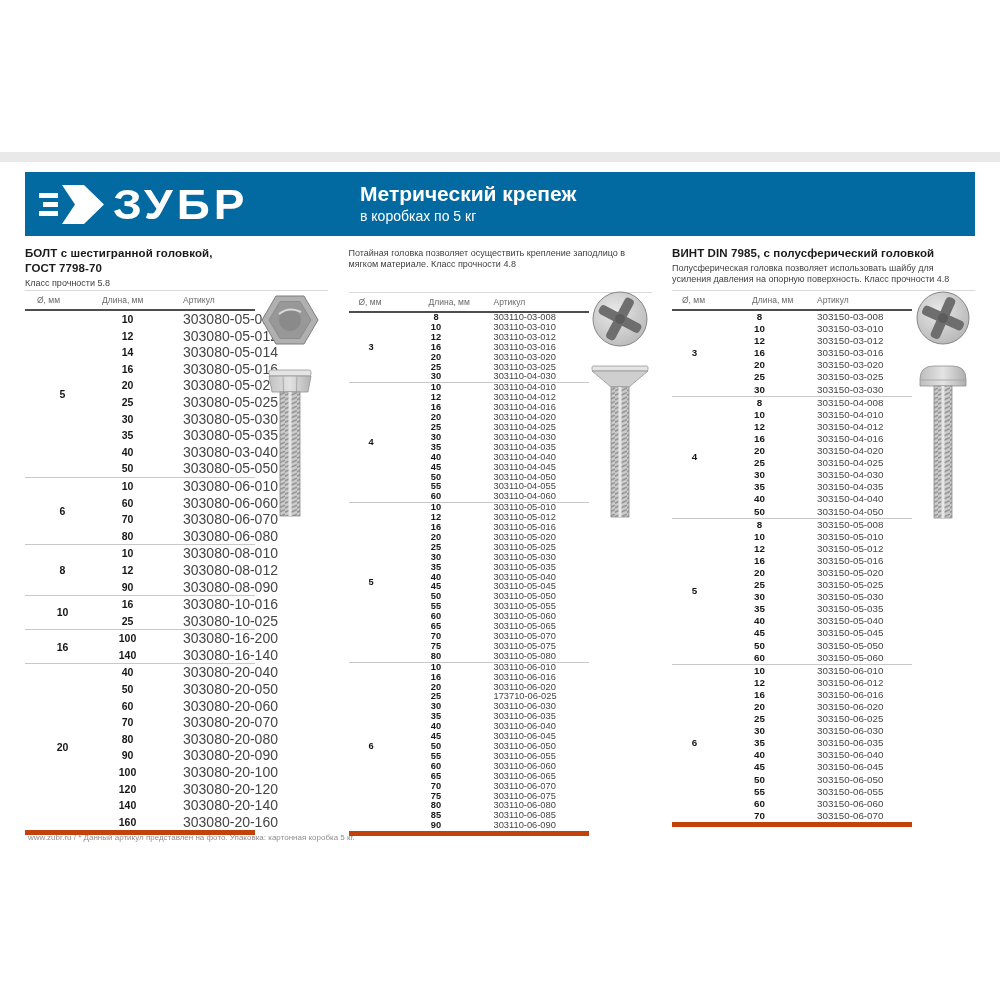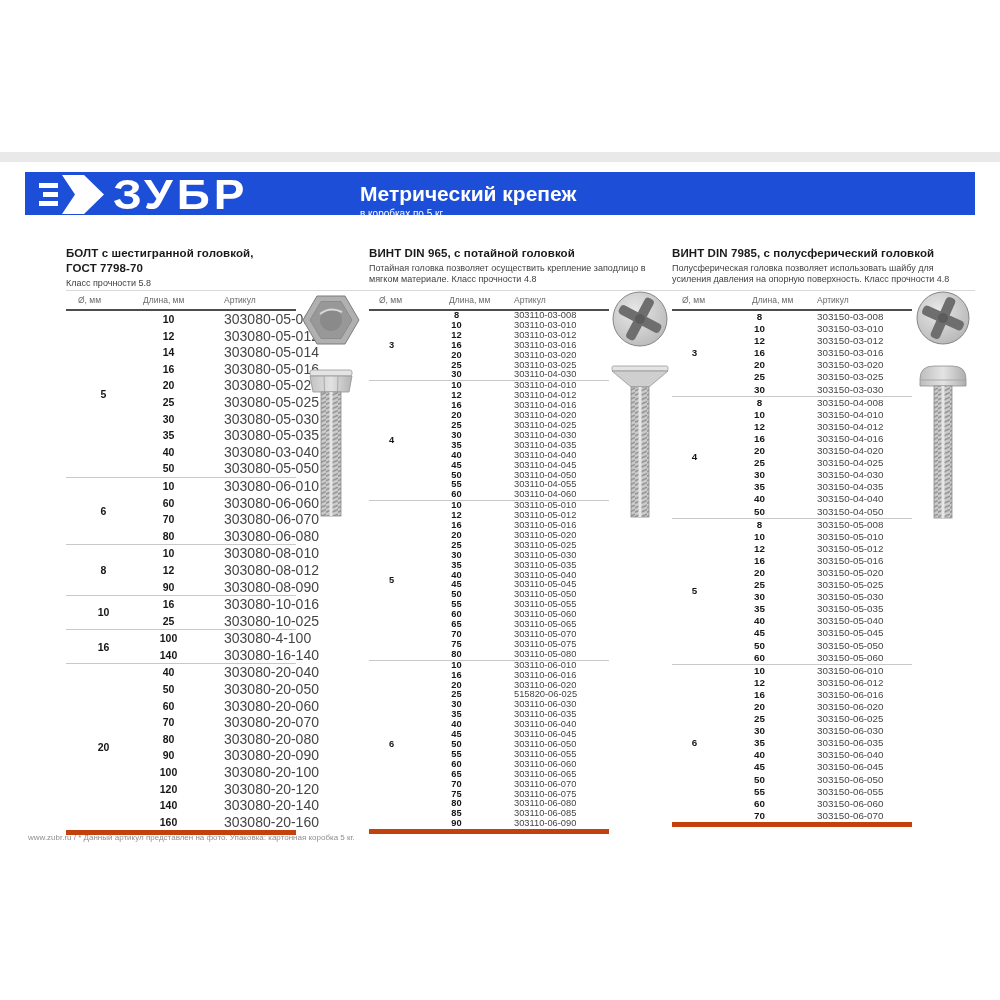--- a/index.html
+++ b/index.html
@@ -5,32 +5,32 @@
   html,body { margin:0; padding:0; }
   body {
     width:1000px; height:1000px; background:#ffffff; position:relative;
     font-family:"Liberation Sans", sans-serif; overflow:hidden;
     -webkit-font-smoothing:antialiased;
   }
   .top-strip { position:absolute; top:152px; left:0; width:1000px; height:10px; background:#e9e9e9; }
 
   
   .banner {
-    position:absolute; top:172px; left:25px; width:950px; height:43px;
-    background:#1d4ed8; display:flex; align-items:center; color:#fff;
+    position:absolute; top:172px; left:25px; width:950px; height:64px;
+    background:#0369a1; display:flex; align-items:center; color:#fff;
   }
   .logo { display:flex; align-items:center; margin-left:14px; }
   .logo svg { display:block; }
   .logo-text { font-size:46px; font-weight:bold; letter-spacing:4px; line-height:1; margin-left:8px; transform:scaleY(0.92); }
   .banner-titles { position:absolute; left:335px; top:9px; }
   .banner-title { font-size:21px; font-weight:bold; line-height:1.2; }
-  .banner-sub { font-size:10px; margin-top:2px; }
+  .banner-sub { font-size:14px; margin-top:2px; }
 
   
-  .content { position:absolute; top:246px; left:25px; width:950px; display:flex; justify-content:flex-end; }
+  .content { position:absolute; top:246px; left:25px; width:950px; display:flex; justify-content:space-between; }
   .col { width:303px; position:relative; }
   .col-head { min-height:44px; }
   .col-head h2 { margin:0; font-size:11.5px; line-height:1.3; color:#1a1a1a; white-space:pre-line; letter-spacing:0.1px; }
   .col-head p  { margin:2px 0 12px; font-size:9px; line-height:1.25; color:#3e3e3e; }
   .rule { border-top:1px solid #d9d9d9; height:0; }
 
   table { border-collapse:collapse; table-layout:fixed; margin-top:1px; border-bottom:5px solid #c2410c; }
   .t1 { width:230px; } .t2, .t3 { width:240px; }
   th { font-weight:normal; font-size:8.5px; color:#6a6a6a; text-align:left; padding:3px 0 4px 0; border-bottom:2px solid #4d4d4d; }
   .t1 .th-dia { padding-left:12px; } .t1 .th-len { padding-left:2px; }  .t1 .th-art { padding-left:28px; }
@@ -187,21 +187,21 @@
           </tr>
           <tr>
             <td class="td-len">25</td>
             <td class="td-art">303080-10-025</td>
           </tr>
         </tbody>
         <tbody>
           <tr>
             <td class="td-dia" rowspan="2">16</td>
             <td class="td-len">100</td>
-            <td class="td-art">303080-4-100</td>
+            <td class="td-art">303080-16-200</td>
           </tr>
           <tr>
             <td class="td-len">140</td>
             <td class="td-art">303080-16-140</td>
           </tr>
         </tbody>
         <tbody>
           <tr>
             <td class="td-dia" rowspan="10">20</td>
             <td class="td-len">40</td>
@@ -267,21 +267,20 @@
         <line x1="34" y1="88" x2="34.5" y2="104" stroke="#a8a8a8" stroke-width="1"></line>
         <line x1="48" y1="88" x2="47.5" y2="104" stroke="#a8a8a8" stroke-width="1"></line>
         <rect x="31" y="104" width="20" height="124" fill="url(#thrA)" stroke="#8a8a8a" stroke-width="0.8"></rect>
         <line x1="41" y1="104" x2="41" y2="228" stroke="#e6e6e6" stroke-width="3"></line>
       </svg>
     </div>
   </section>
 
   <section class="col">
     <div class="col-head">
-      <h2>ВИНТ DIN 965, с потайной головкой</h2>
       <p>Потайная головка позволяет осуществить крепление заподлицо в мягком материале. Класс прочности 4.8</p>
     </div>
     <div class="rule"></div>
     <table class="t2">
       <colgroup>
           <col style="width:45px">
           <col style="width:85px">
           <col style="width:110px">
         </colgroup>
     <thead>
@@ -449,21 +448,21 @@
           <tr>
             <td class="td-len">16</td>
             <td class="td-art">303110-06-016</td>
           </tr>
           <tr>
             <td class="td-len">20</td>
             <td class="td-art">303110-06-020</td>
           </tr>
           <tr>
             <td class="td-len">25</td>
-            <td class="td-art">515820-06-025</td>
+            <td class="td-art">173710-06-025</td>
           </tr>
           <tr>
             <td class="td-len">30</td>
             <td class="td-art">303110-06-030</td>
           </tr>
           <tr>
             <td class="td-len">35</td>
             <td class="td-art">303110-06-035</td>
           </tr>
           <tr>

